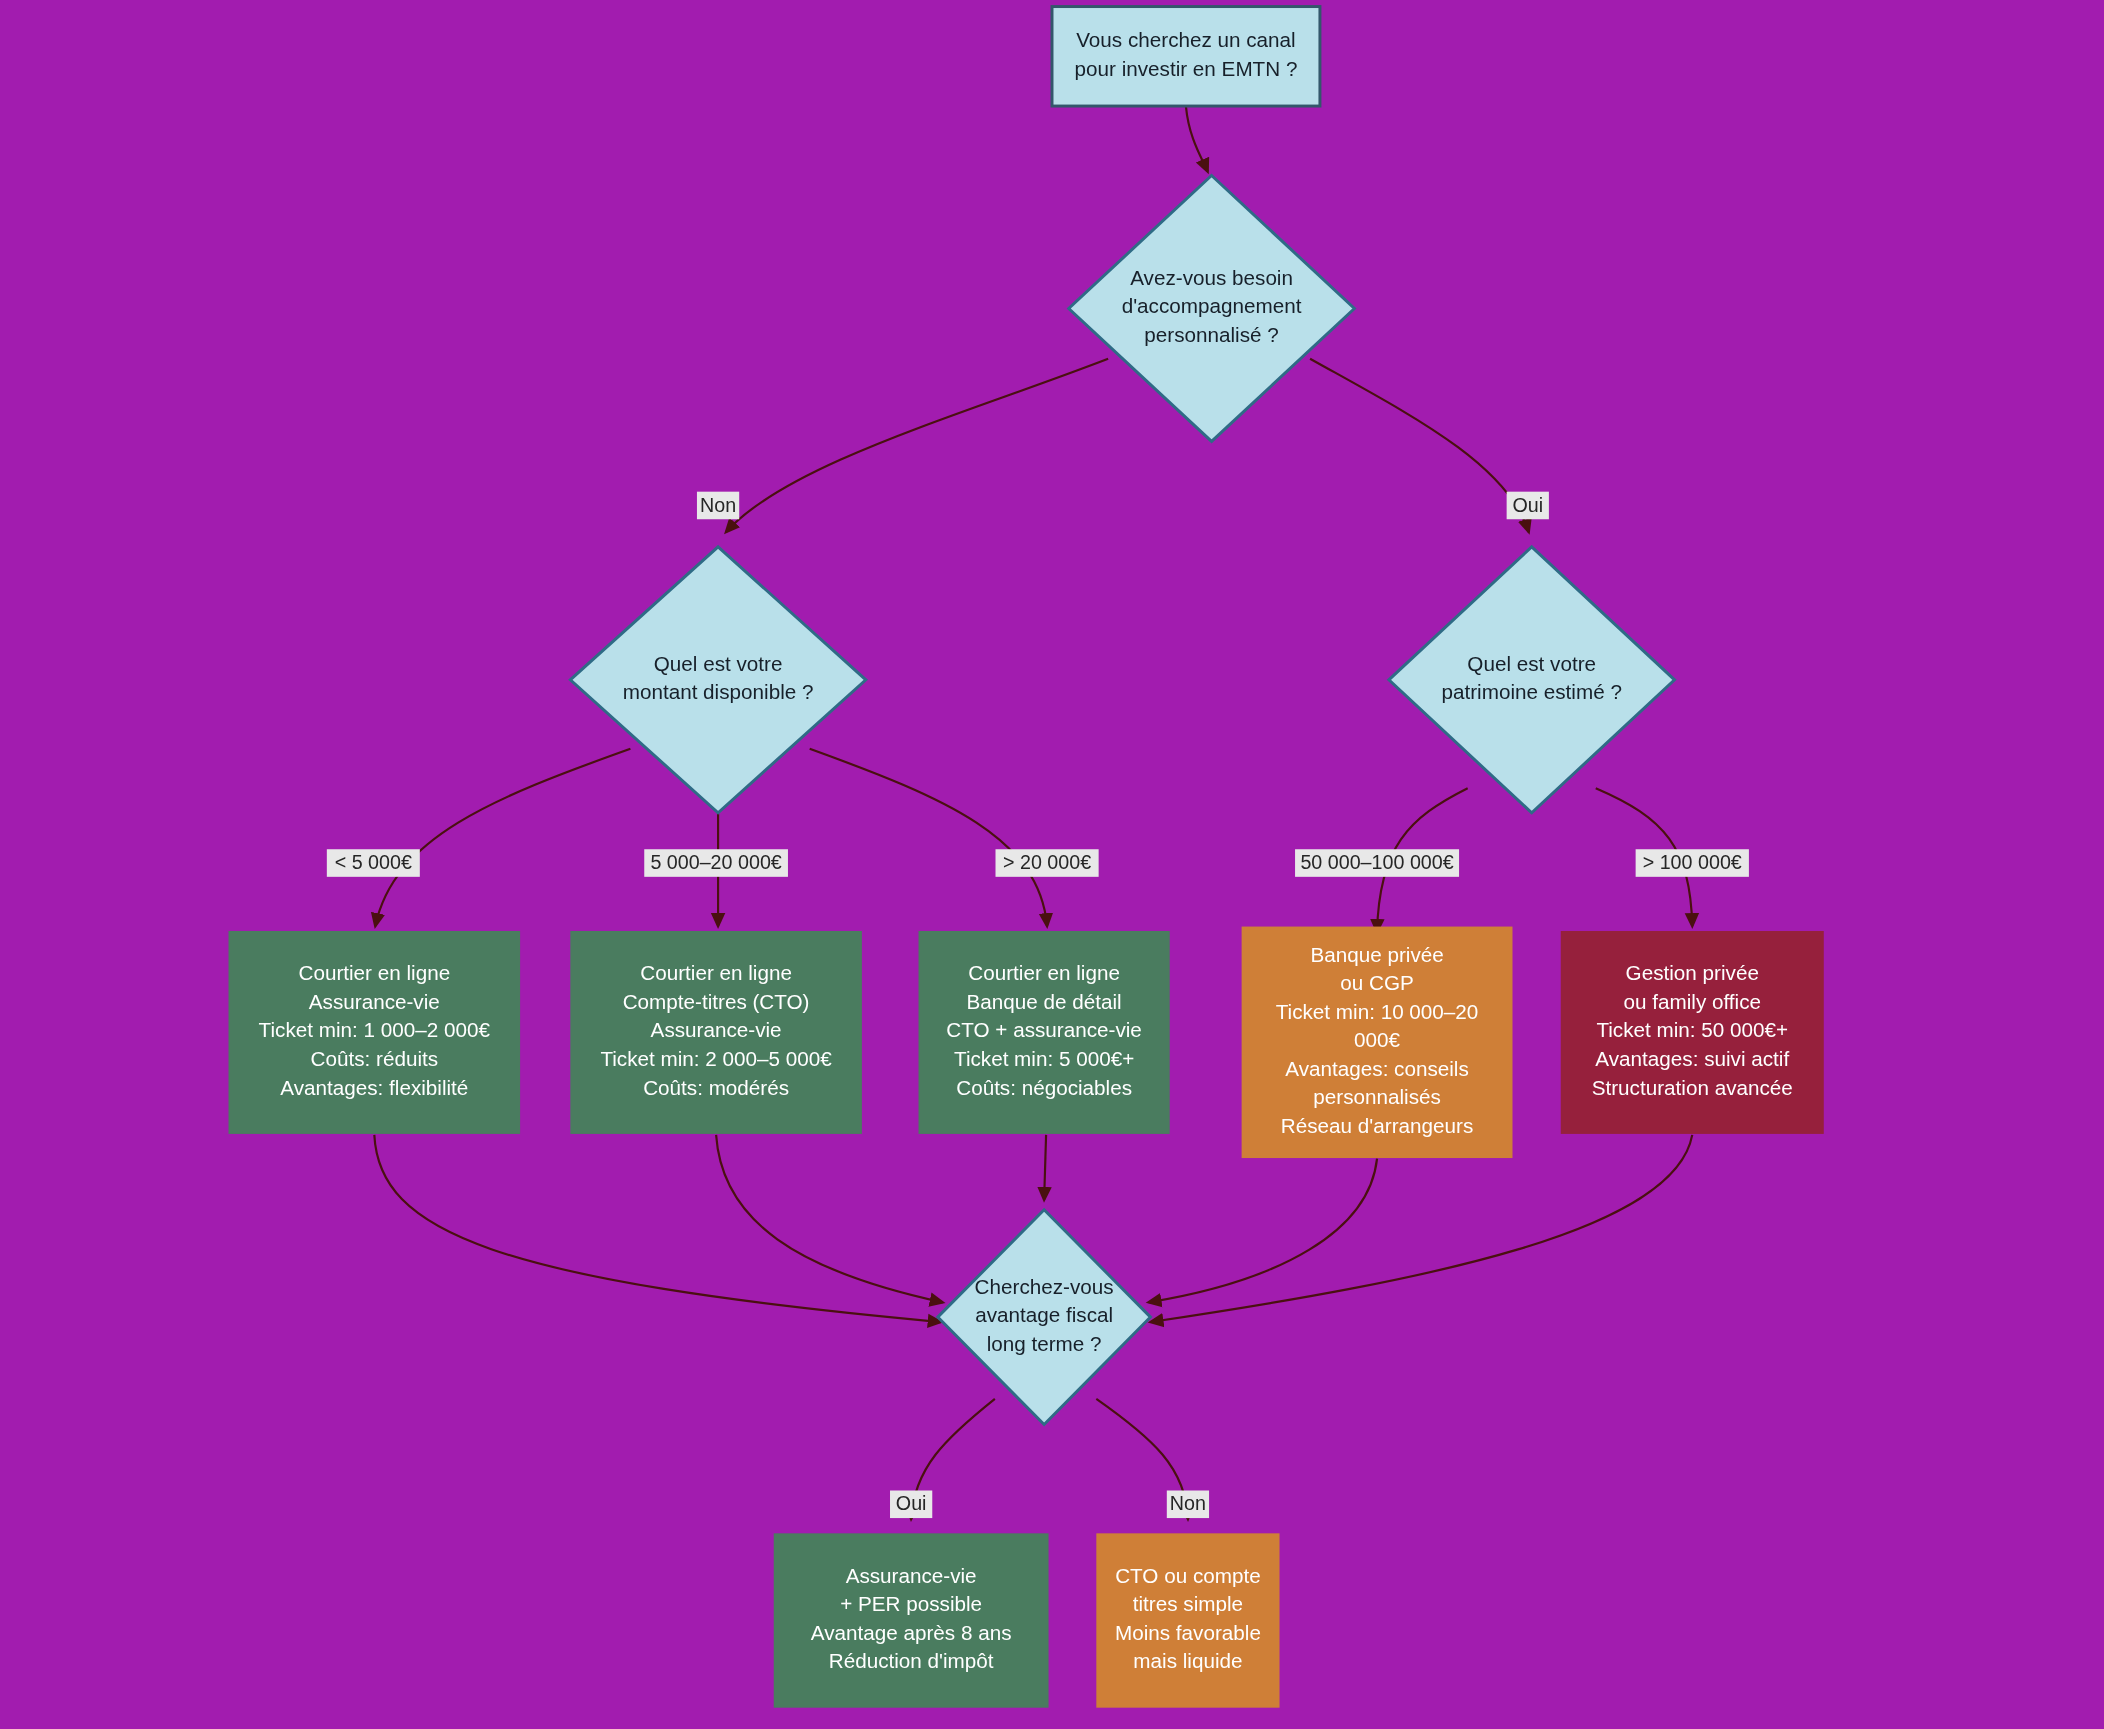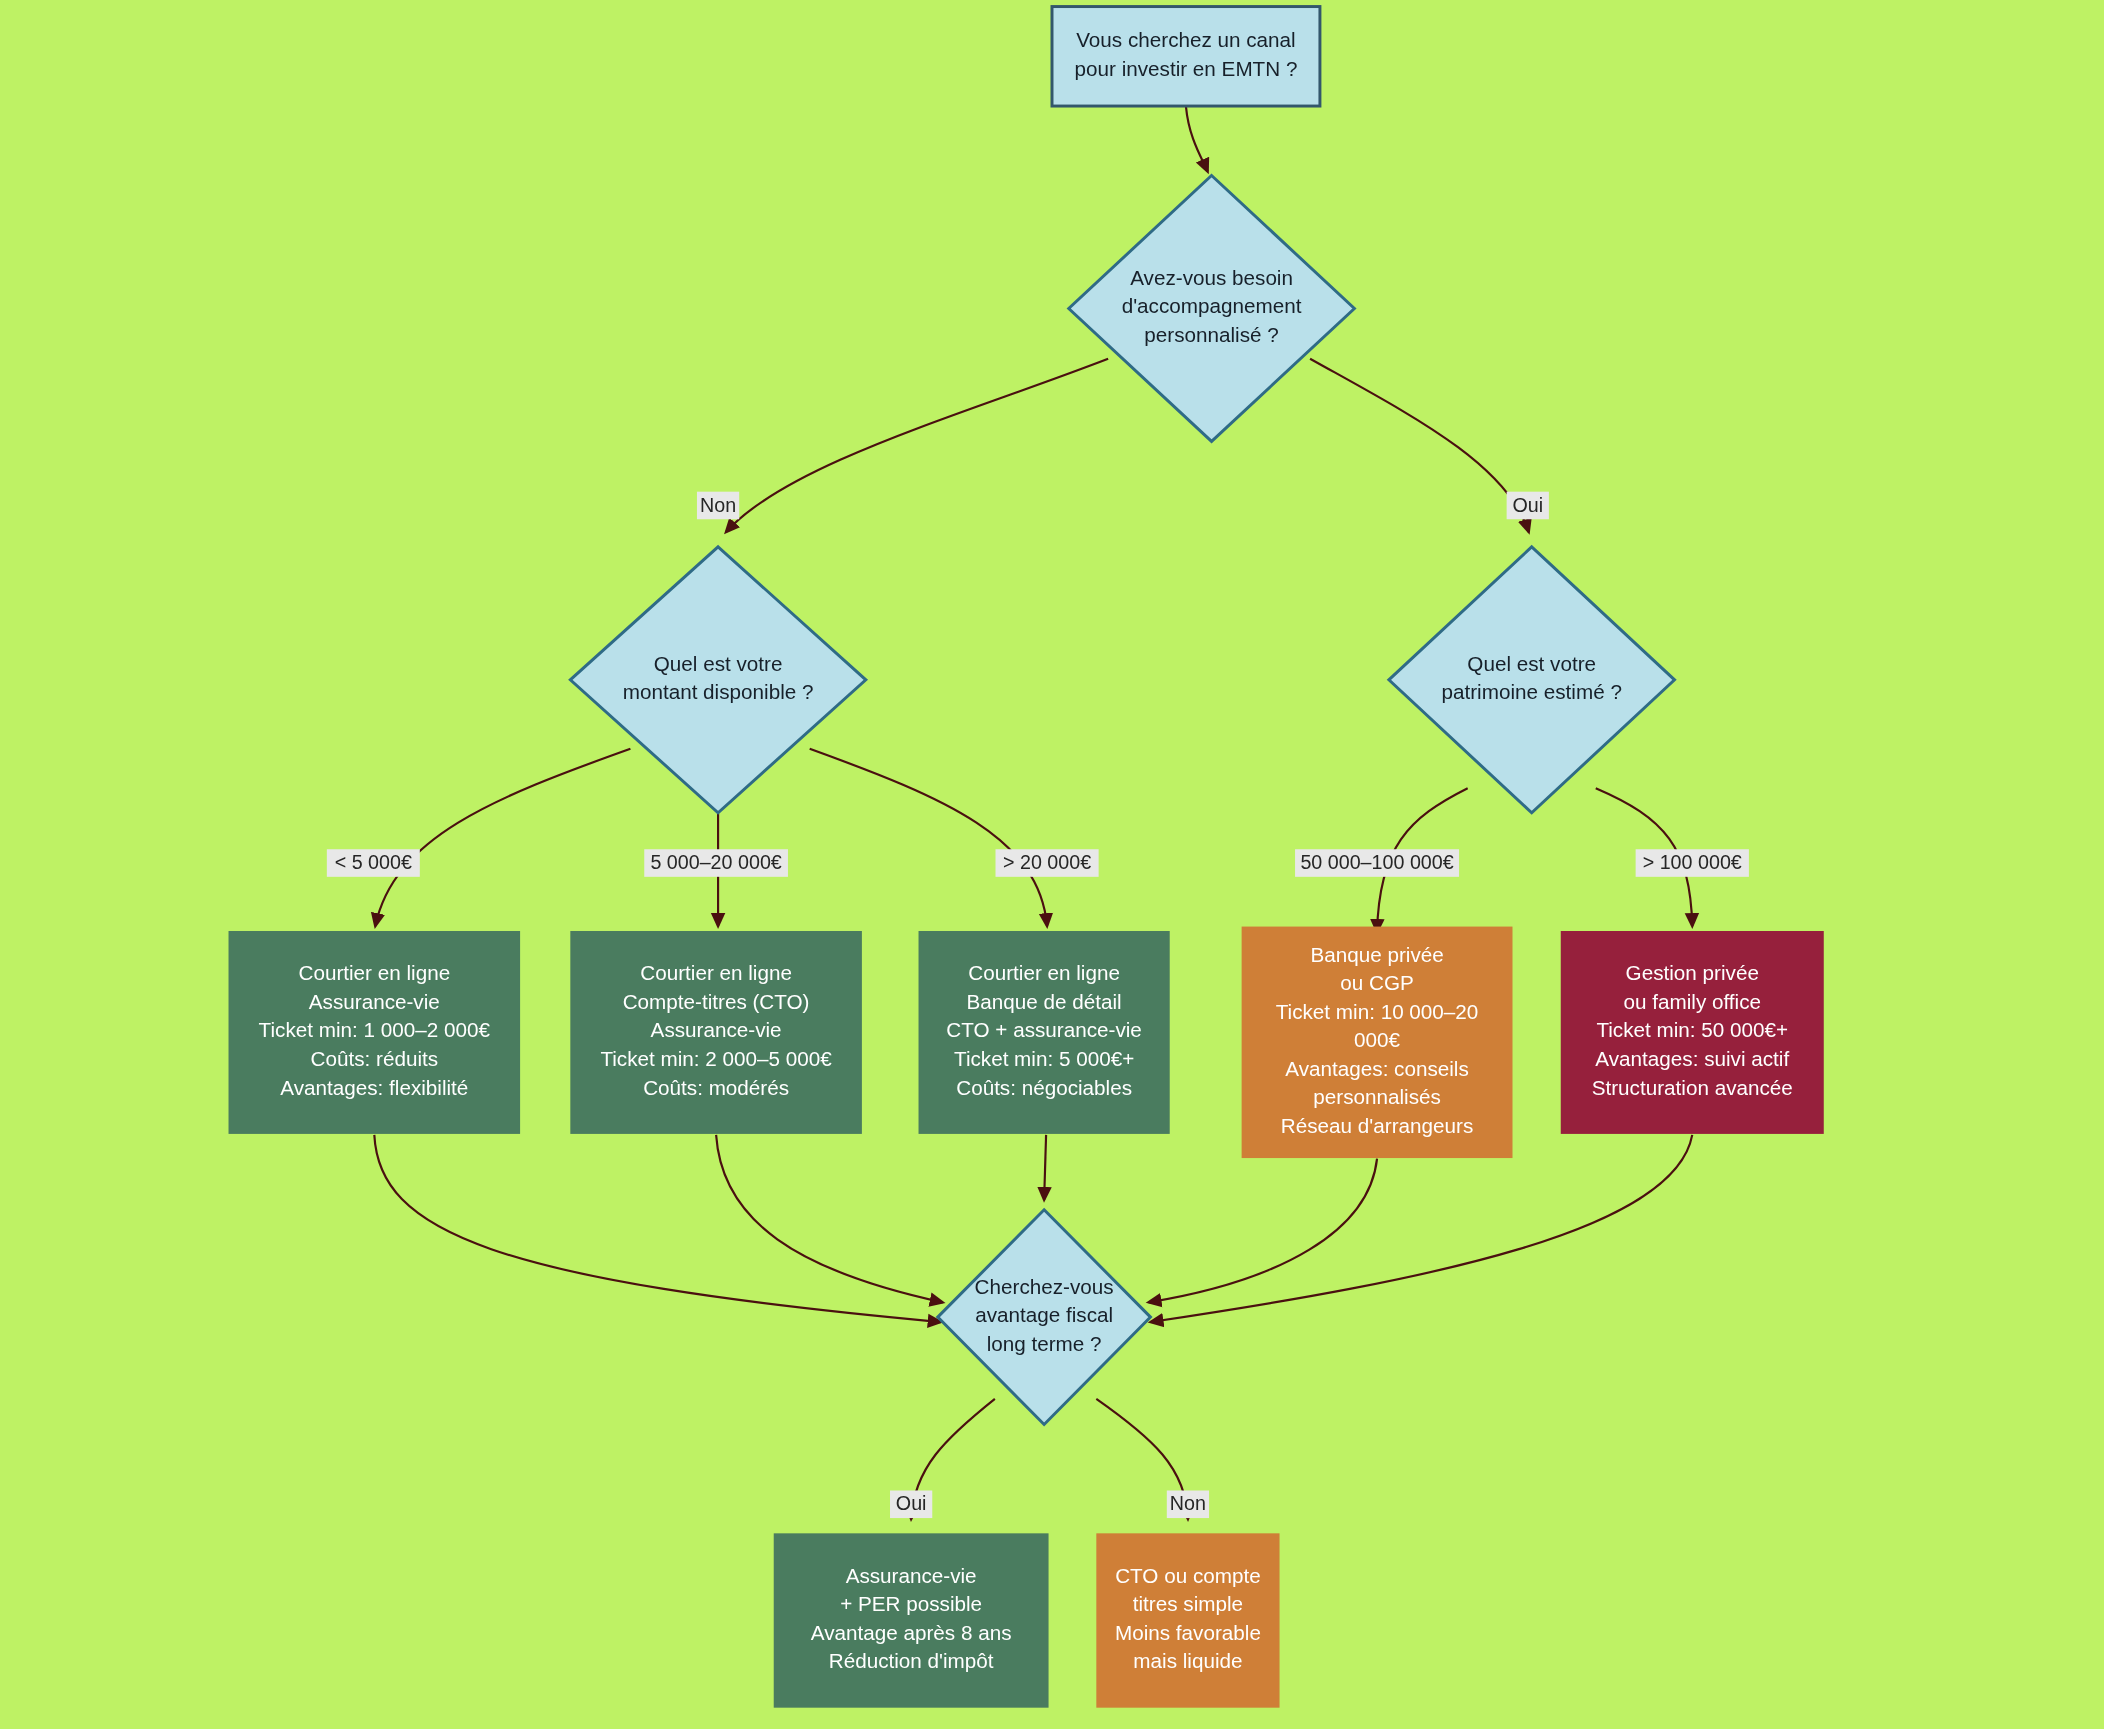--- a/index.html
+++ b/index.html
@@ -4,21 +4,21 @@
 <style>
   html, body {
     margin: 0;
     padding: 0;
     background: #ffffff;
   }
   #stage {
     position: relative;
     width: 2104px;
     height: 1730px;
-    background: #bef264;
+    background: #a21caf;
     overflow: hidden;
     font-family: "Liberation Sans", sans-serif;
   }
   svg#flow {
     position: absolute;
     top: 0;
     left: 0;
     width: 2104px;
     height: 1730px;
   }

